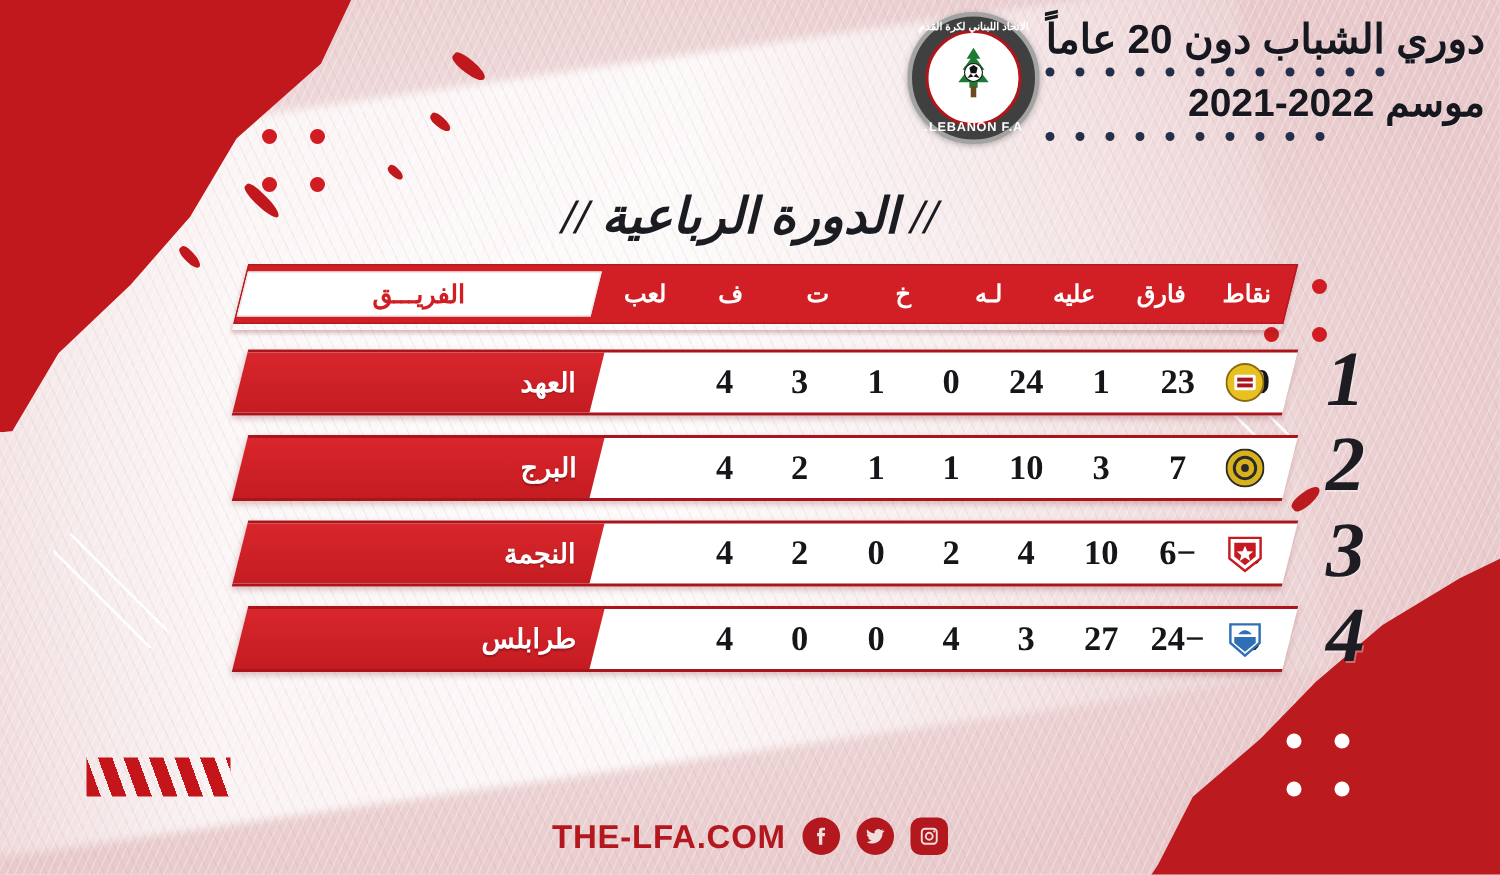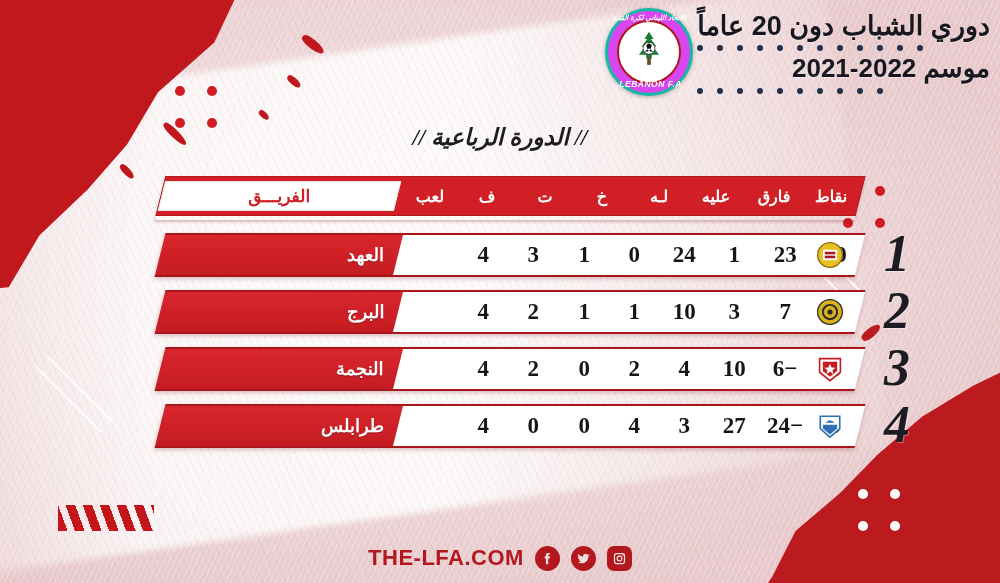--- a/index.html
+++ b/index.html
@@ -62,25 +62,24 @@
   
   .stripes{
     position:absolute; width:96px; height:26px;
     background: repeating-linear-gradient(70deg, #c4151b 0px, #c4151b 9px, transparent 9px, transparent 16px);
   }
 
   
   #topbar{ position:absolute; top:0; right:0; z-index:5; display:flex; align-items:flex-start; padding:8px 10px 0 0; }
   .badge{
     width:88px; height:88px; border-radius:50%;
-    background:#d946ef;
-    border:3px solid #14b8a6;
+    background:#404040;
+    border:3px solid #a3a3a3;
     position:relative; flex:0 0 auto; margin-right:4px;
     box-shadow:0 1px 4px rgba(0,0,0,.3);
-    font-style:italic;
   }
   .badge .ring{
     position:absolute; inset:9px; border-radius:50%;
     background:#ffffff; border:2px solid #b0151b;
   }
   .badge .cedar{
     position:absolute; left:50%; top:50%; transform:translate(-50%,-52%);
     width:46px; height:46px;
   }
   .badge .arabic-arc, .badge .latin-arc{
@@ -101,21 +100,21 @@
     font-size:26px; font-weight:bold; color:#17181f;
     line-height:1.05; white-space:nowrap; direction:rtl;
     text-shadow:0 1px 0 rgba(255,255,255,.4);
   }
 
   
   #subtitle{
     position:absolute; top:124px; left:0; right:0; z-index:5;
     text-align:center;
     font-family:"Liberation Serif", serif;
-    font-size:23px; font-weight:bold; font-style:italic; color:#1b1b22;
+    font-size:33px; font-weight:bold; font-style:italic; color:#1b1b22;
     text-shadow:0 1px 1px rgba(255,255,255,.55);
   }
 
   
   #table{ position:absolute; left:160px; top:176px; width:700px; z-index:6; }
 
   .skew-bar{
     position:relative; height:44px;
     transform: skewX(-14deg);
     box-shadow: 0 2px 3px rgba(120,20,25,.28);
@@ -189,21 +188,21 @@
     font-family:"Liberation Serif", serif;
     font-style:italic;
     font-size:52px; font-weight:bold; color:#1c1c22;
     line-height:1; z-index:7;
     text-shadow:1px 1px 0 rgba(255,255,255,.35);
   }
 
   
   #footer{
     position:absolute; bottom:12px; left:0; right:0; z-index:6;
-    display:flex; align-items:center; justify-content:center; gap:11px;
+    display:flex; align-items:flex-start; justify-content:center; gap:11px;
     direction:ltr;
   }
   #footer .ftxt{
     color:#b3181e; font-size:22px; font-weight:bold; letter-spacing:.5px;
   }
   .soc{
     width:25px; height:25px; border-radius:50%;
     background:#b3181e; color:#f3dede;
     display:flex; align-items:center; justify-content:center;
     flex:0 0 auto;

